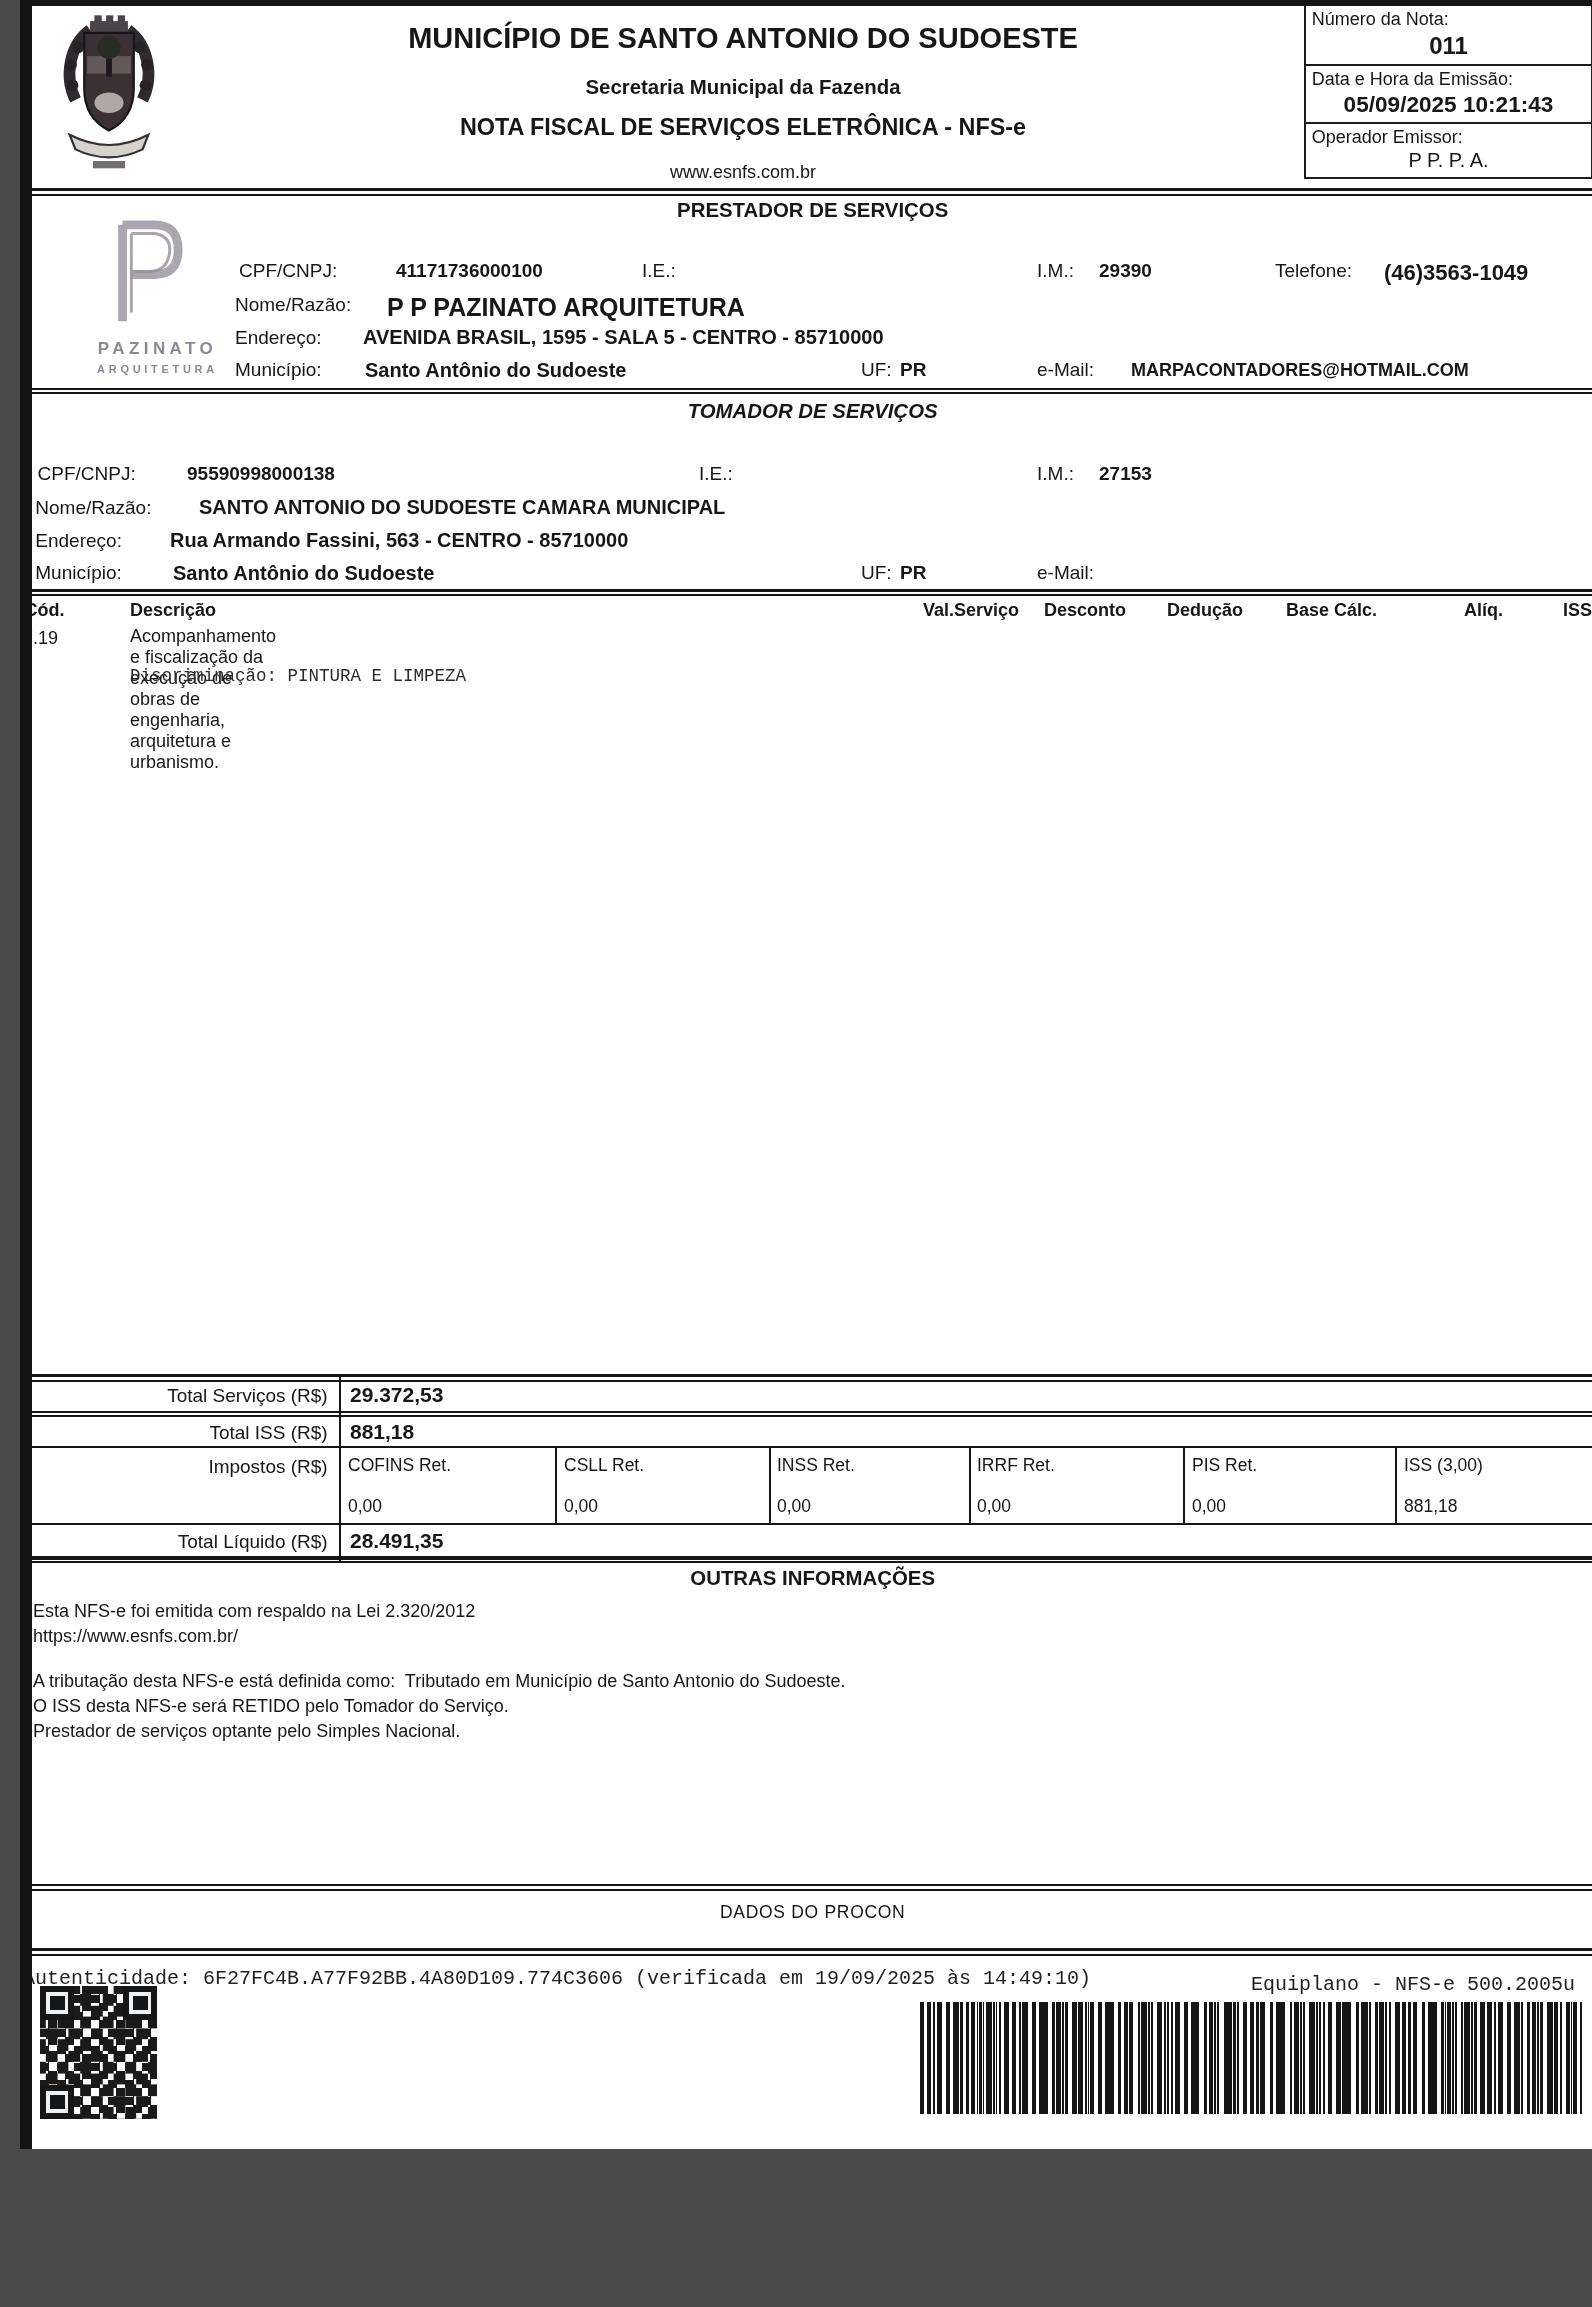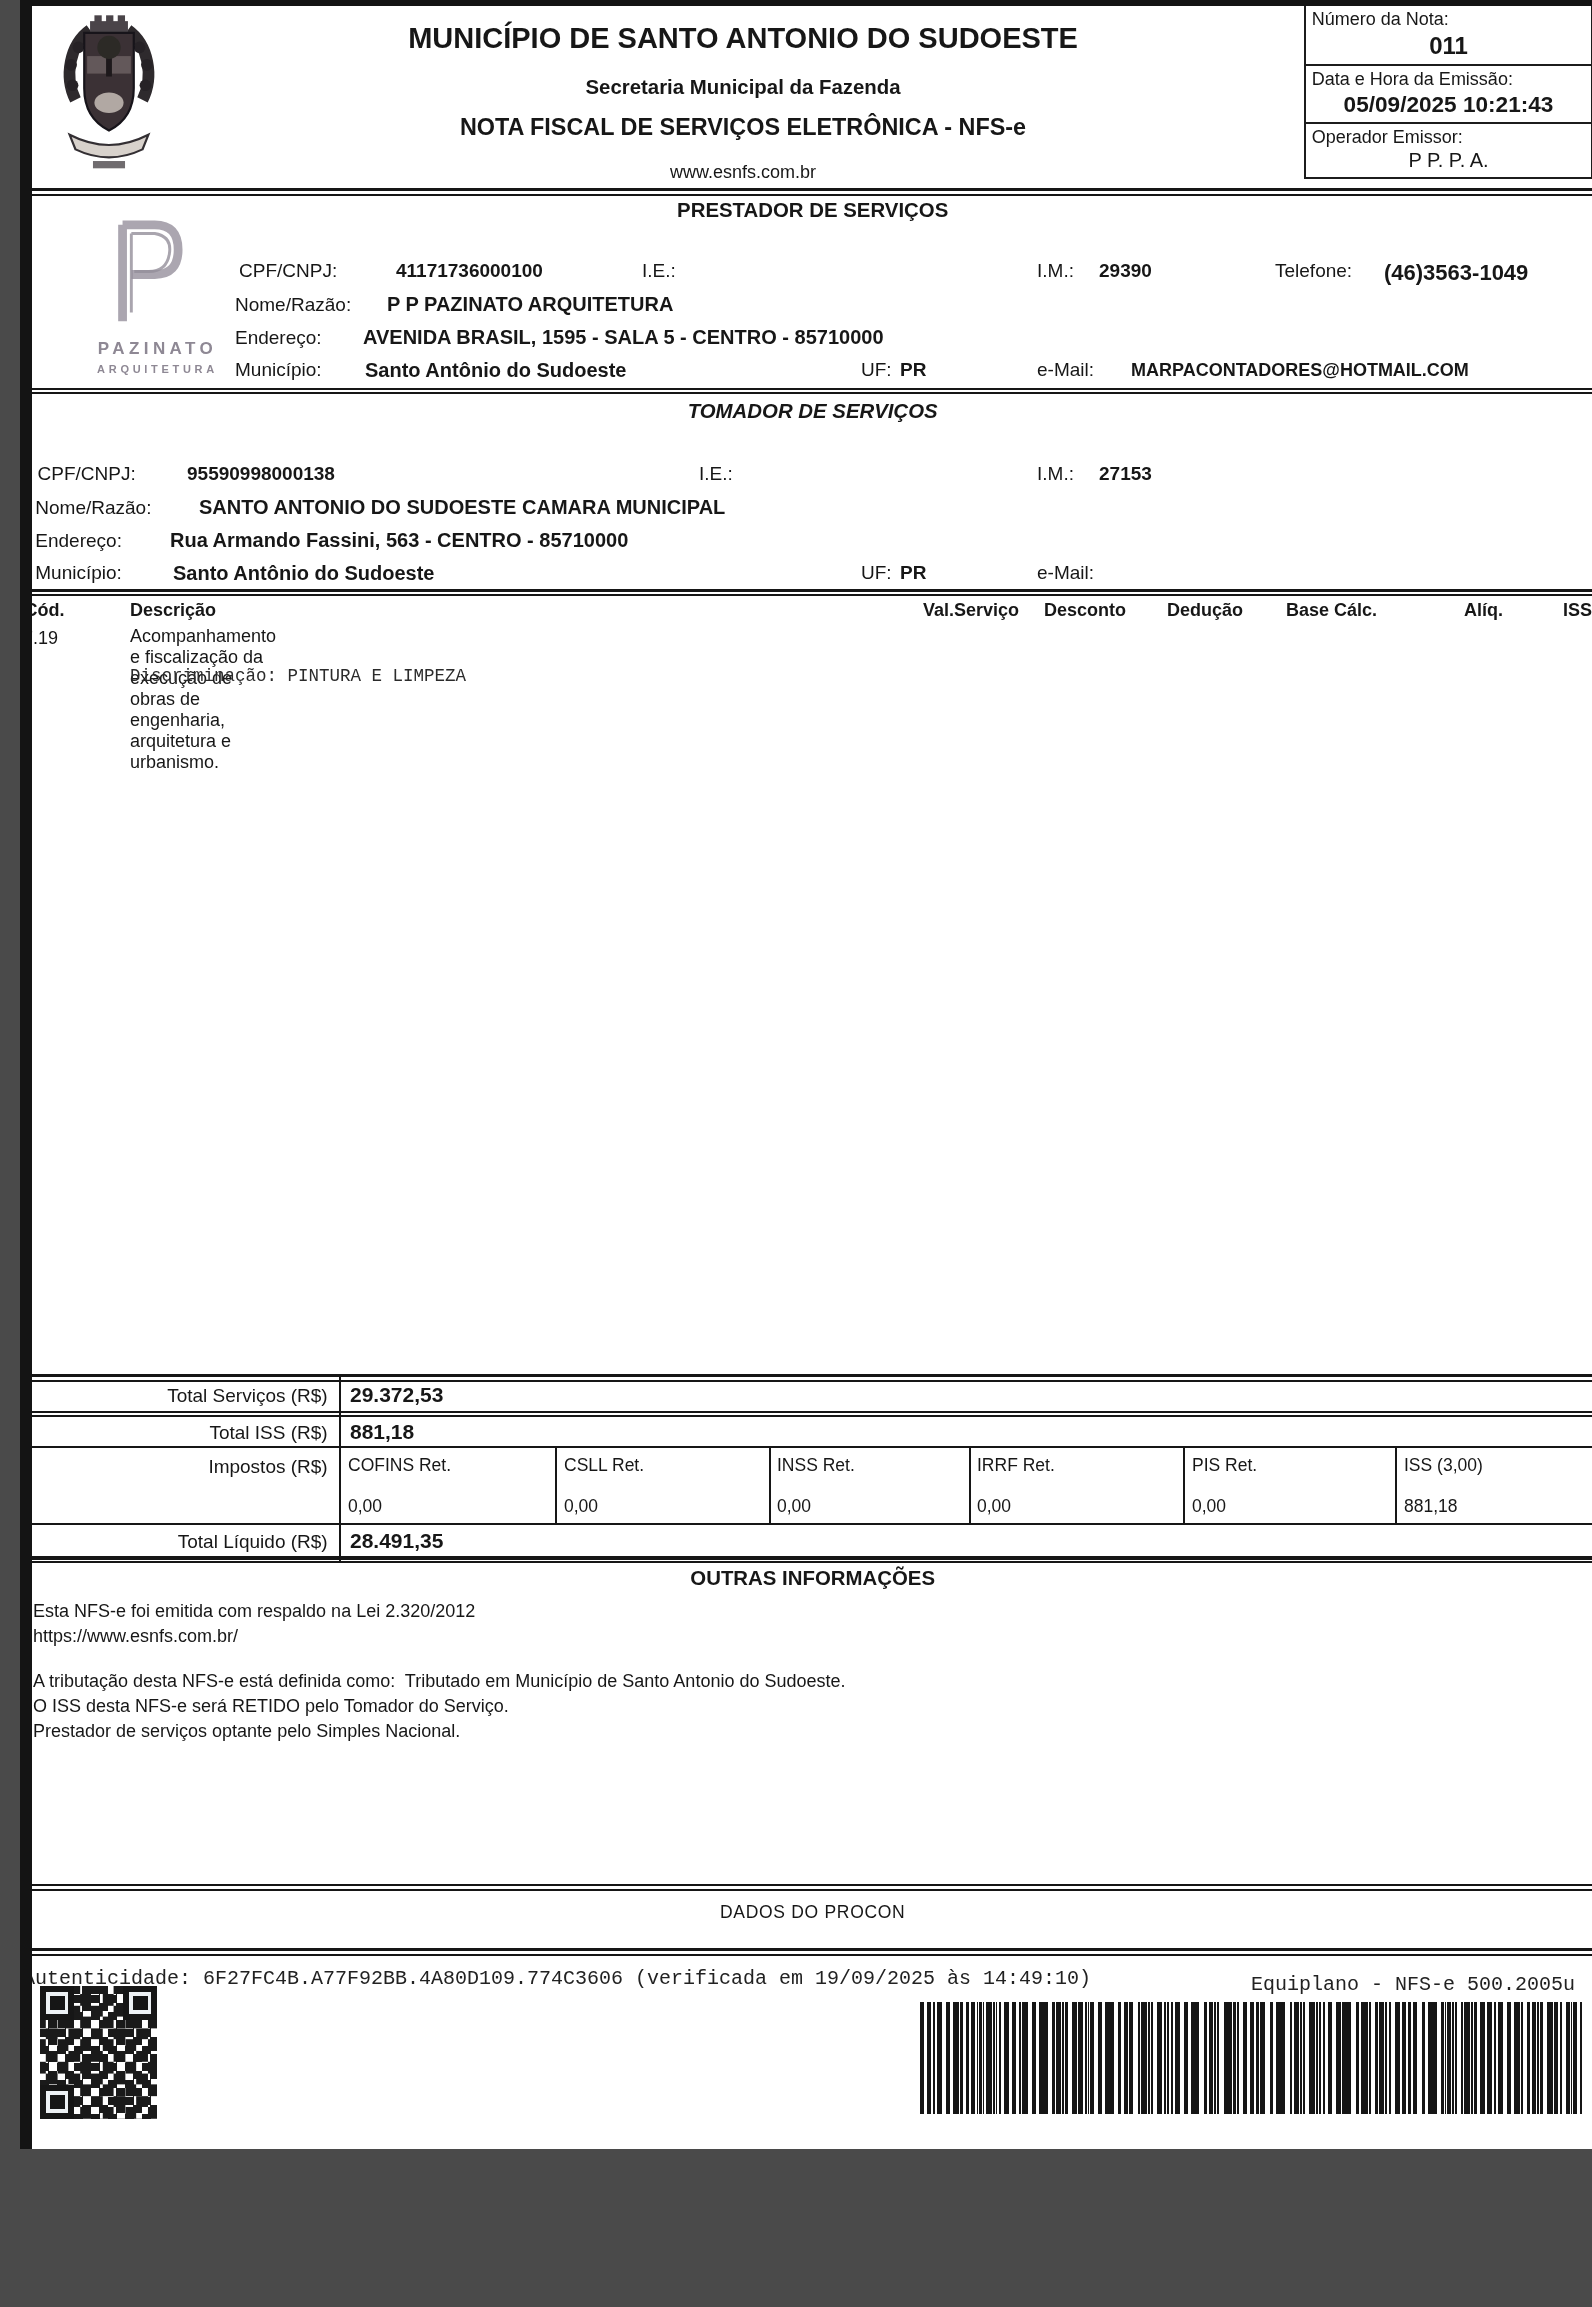--- a/index.html
+++ b/index.html
@@ -114,21 +114,21 @@
 
   <div class="abs" style="left:219px;top:260px;font-size:19px;">CPF/CNPJ:</div>
   <div class="abs b" style="left:376px;top:260px;font-size:19px;">41171736000100</div>
   <div class="abs" style="left:622px;top:260px;font-size:19px;">I.E.:</div>
   <div class="abs" style="left:1017px;top:260px;font-size:19px;">I.M.:</div>
   <div class="abs b" style="left:1079px;top:260px;font-size:19px;">29390</div>
   <div class="abs" style="left:1255px;top:260px;font-size:19px;">Telefone:</div>
   <div class="abs b" style="left:1364px;top:260px;font-size:22px;">(46)3563-1049</div>
 
   <div class="abs" style="left:215px;top:294px;font-size:19px;">Nome/Razão:</div>
-  <div class="abs b" style="left:367px;top:293px;font-size:20px;">P P PAZINATO ARQUITETURA</div>
+  <div class="abs b" style="left:367px;top:293px;font-size:25px;">P P PAZINATO ARQUITETURA</div>
 
   <div class="abs" style="left:215px;top:327px;font-size:19px;">Endereço:</div>
   <div class="abs b" style="left:343px;top:326px;font-size:20px;">AVENIDA BRASIL, 1595 - SALA 5 - CENTRO - 85710000</div>
 
   <div class="abs" style="left:215px;top:359px;font-size:19px;">Município:</div>
   <div class="abs b" style="left:345px;top:359px;font-size:20px;">Santo Antônio do Sudoeste</div>
   <div class="abs" style="left:841px;top:359px;font-size:19px;">UF:</div>
   <div class="abs b" style="left:880px;top:359px;font-size:19px;">PR</div>
   <div class="abs" style="left:1017px;top:359px;font-size:19px;">e-Mail:</div>
   <div class="abs b" style="left:1111px;top:360px;font-size:18px;">MARPACONTADORES@HOTMAIL.COM</div>

